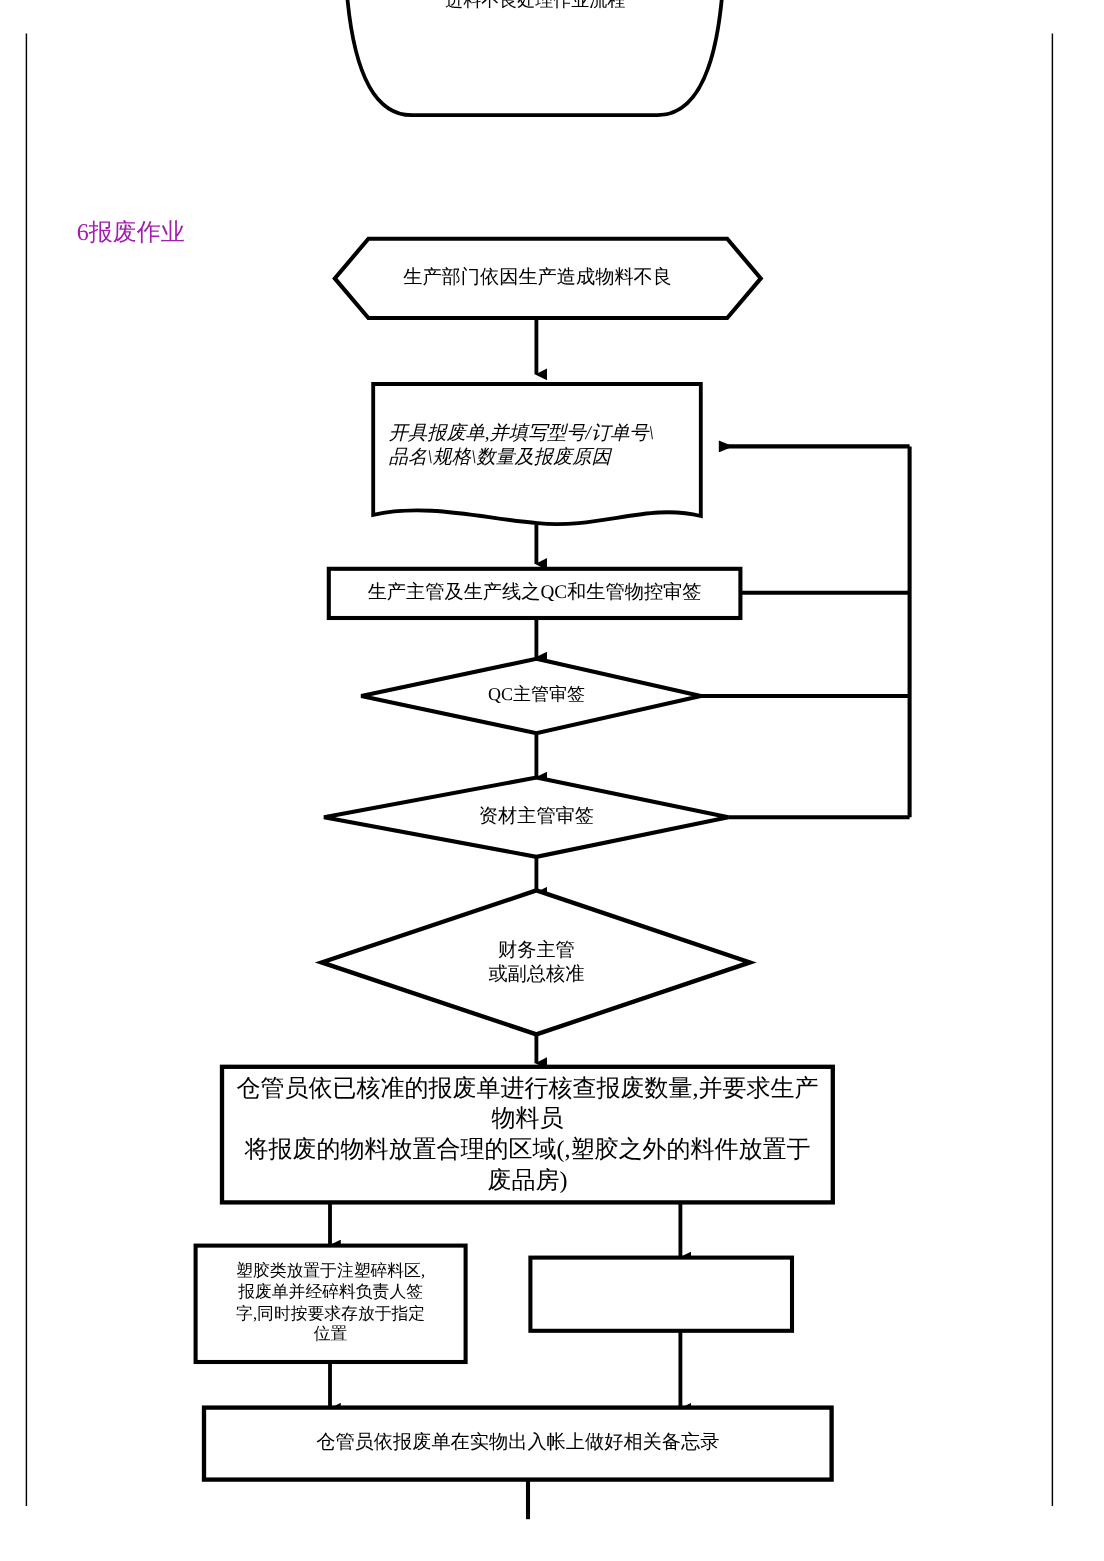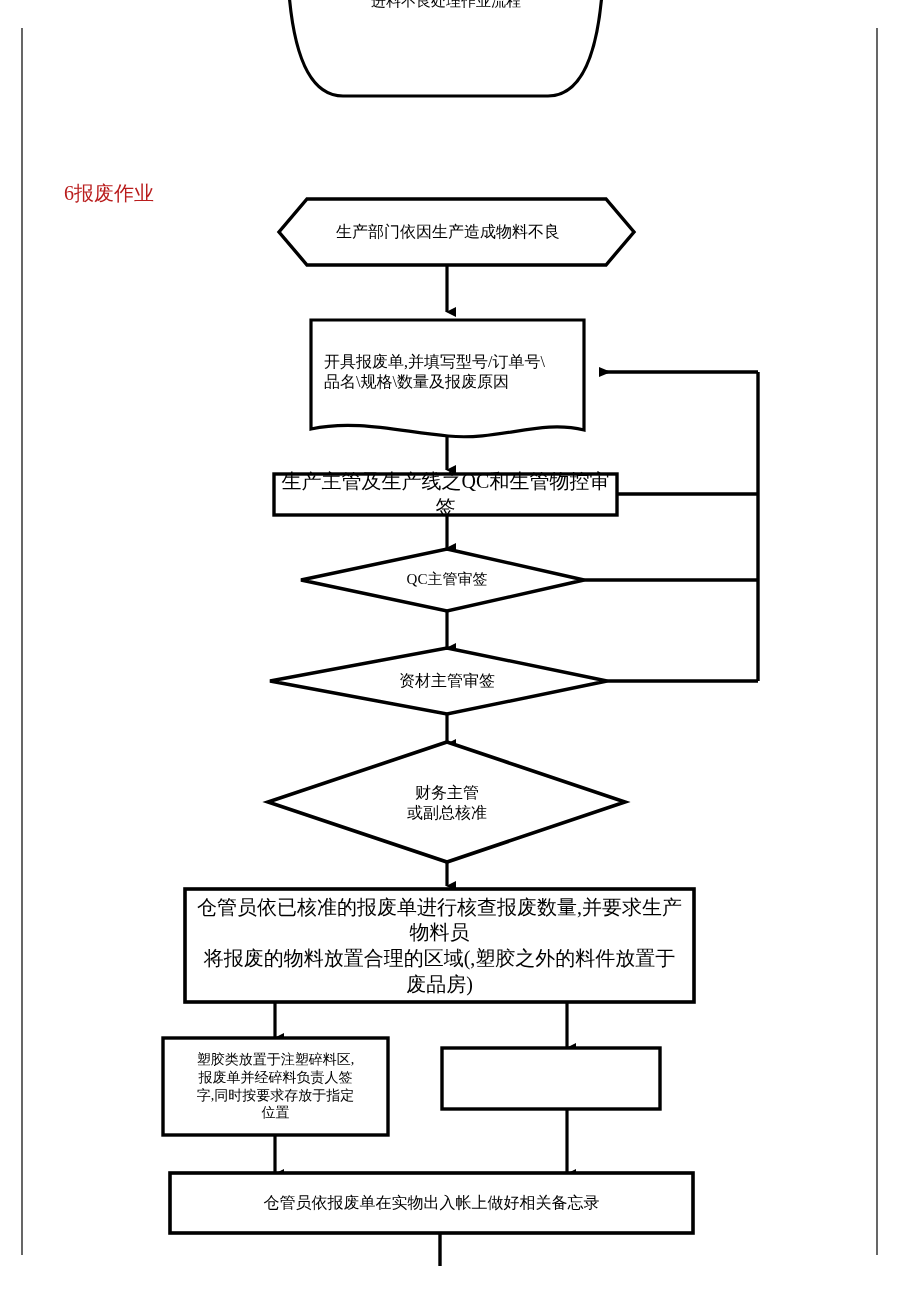--- a/index.html
+++ b/index.html
@@ -32,21 +32,21 @@
     line-height: 1.28;
     white-space: pre-line;
     font-family: "Liberation Serif", "DejaVu Serif", serif;
     color: #000000;
     pointer-events: none;
   }
   .section-heading {
     position: absolute;
     font-family: "Liberation Serif", "DejaVu Serif", serif;
     font-size: 20px;
-    color: #b91c1c;
+    color: #a21caf;
     white-space: nowrap;
   }
   .clip-top-text {
     position: absolute;
     overflow: hidden;
   }
 </style>
 </head>
 <body>
 
@@ -117,24 +117,24 @@
 
   <div class="clip-top-text" style="left:287px; top:0px; width:318px; height:34px;">
     <div class="node-text" style="left:0; top:-18px; width:318px; height:40px; font-size:15px;">进料不良处理作业流程</div>
   </div>
 
   <div class="section-heading" style="left:64px; top:180px;">6报废作业</div>
 
   <div class="node-text" style="left:290px; top:199px; width:316px; height:67px; font-size:16px;">生产部门依因生产造成物料不良</div>
 
   <div class="node-text" style="left:324px; top:336px; width:255px; height:72px; font-size:16px;
-              justify-content:flex-start; text-align:left;">开具报废单,并填写型号/订单号\
+              justify-content:flex-start; text-align:left;font-style:italic;">开具报废单,并填写型号/订单号\
 品名\规格\数量及报废原因</div>
 
-  <div class="node-text" style="left:276px; top:474px; width:339px; height:41px; font-size:20px;">生产主管及生产线之QC和生管物控审签</div>
+  <div class="node-text" style="left:276px; top:474px; width:339px; height:41px; font-size:16px;">生产主管及生产线之QC和生管物控审签</div>
 
   <div class="node-text" style="left:347px; top:568px; width:200px; height:24px; font-size:15px;">QC主管审签</div>
 
   <div class="node-text" style="left:347px; top:669px; width:200px; height:24px; font-size:16px;text-align:center;">资材主管审签</div>
 
   <div class="node-text" style="left:347px; top:780px; width:200px; height:46px; font-size:16px;">财务主管
 或副总核准</div>
 
   <div class="node-text" style="left:196px; top:921px; width:487px; height:50px; font-size:20px;
               justify-content:flex-start; text-align:center;">仓管员依已核准的报废单进行核查报废数量,并要求生产物料员

